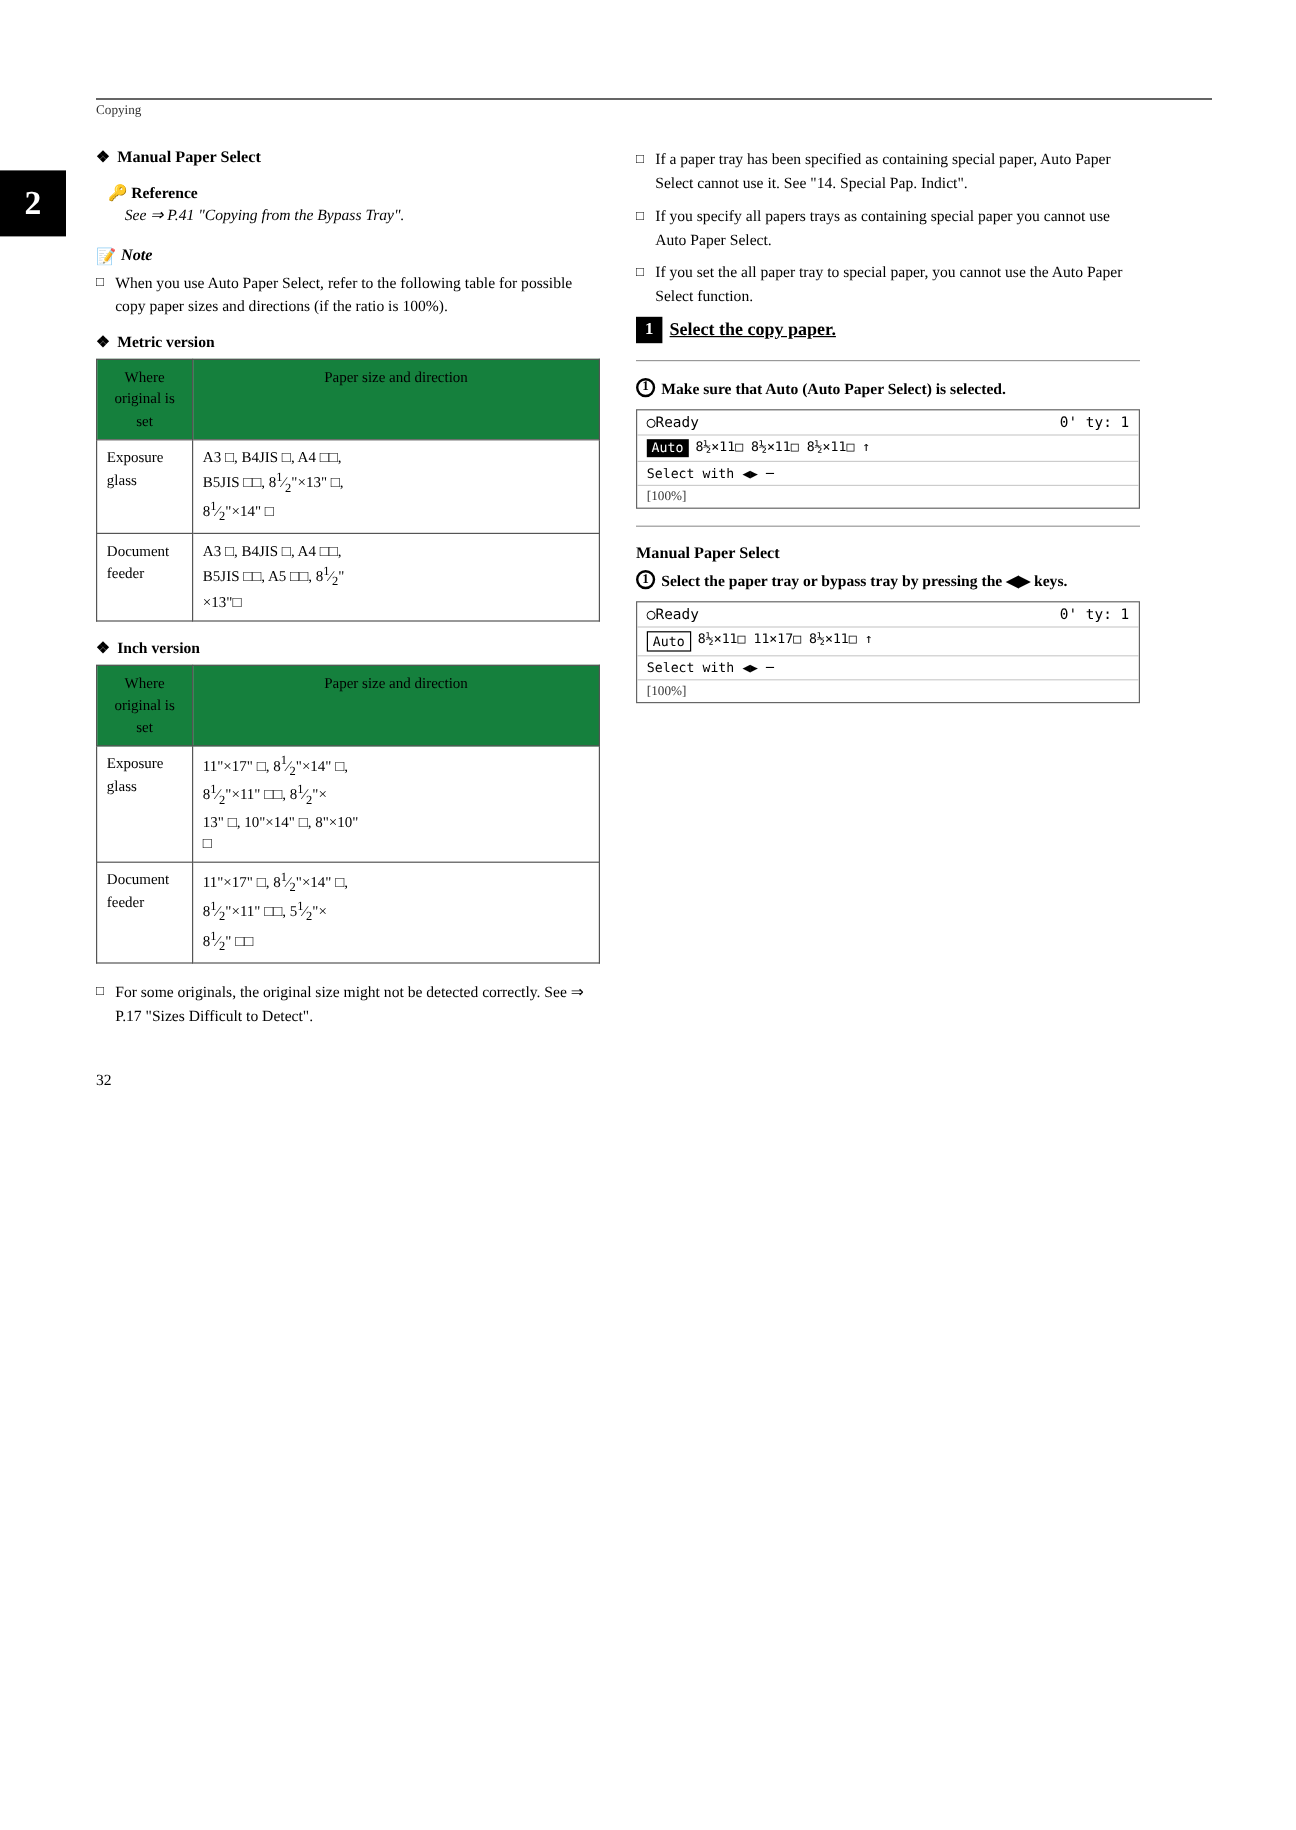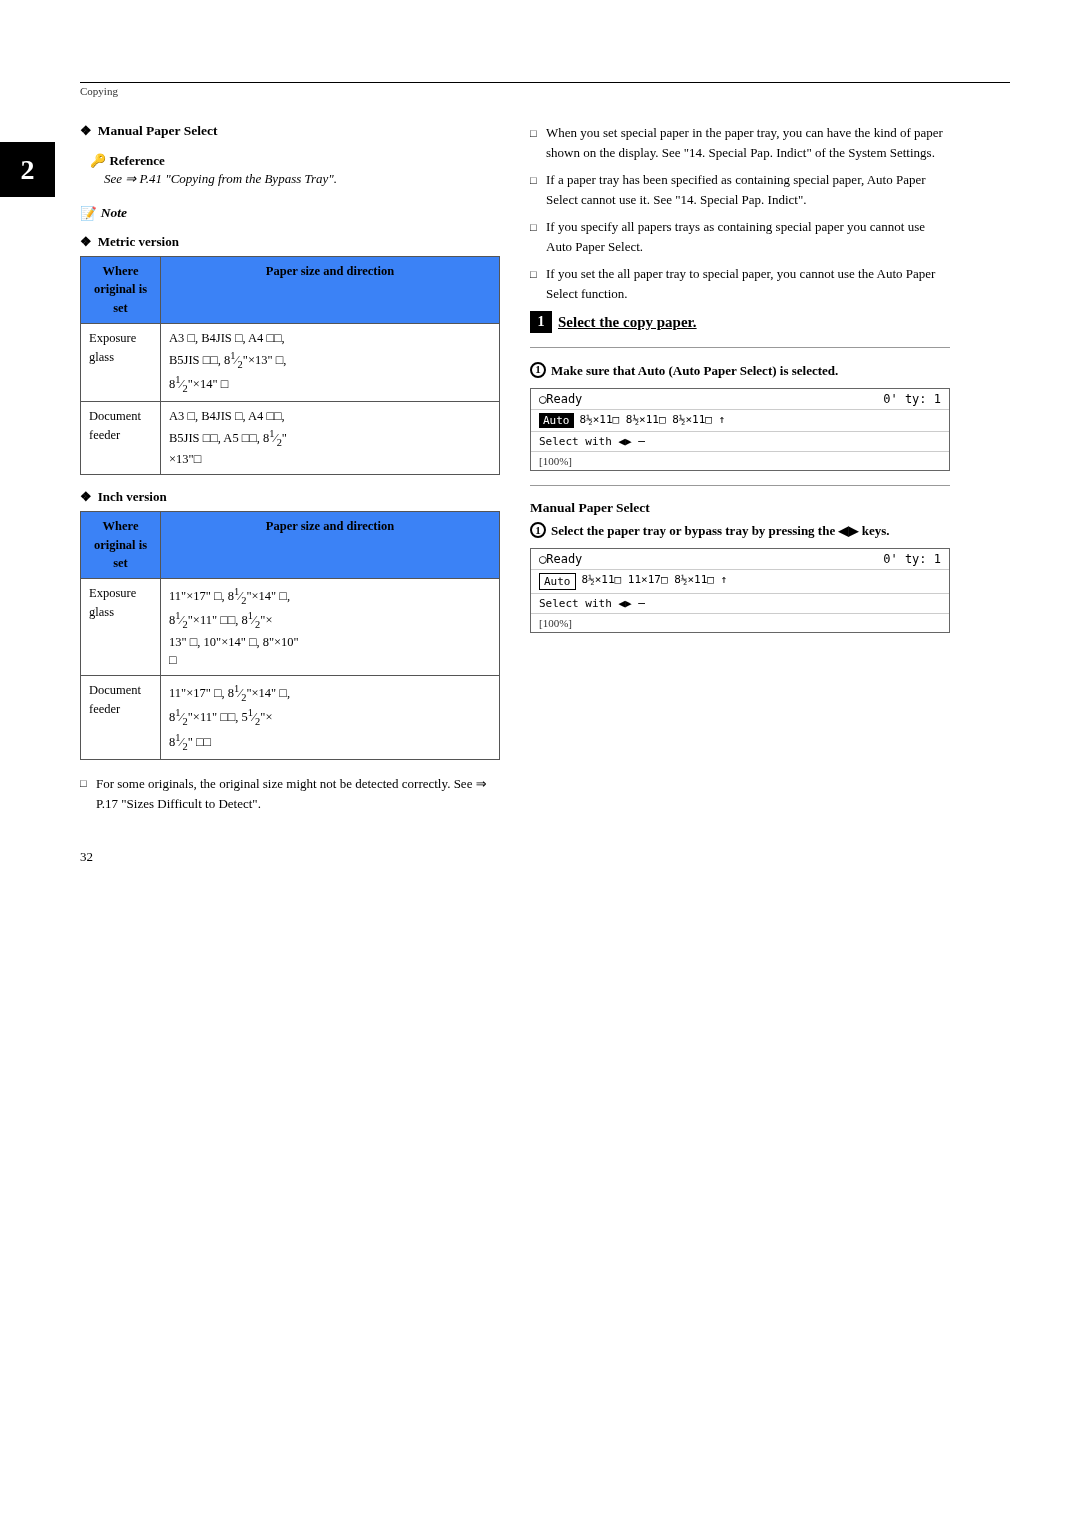--- a/index.html
+++ b/index.html
@@ -135,22 +135,22 @@
       margin-bottom: 14px;
       font-size: 12.5px;
     }
     table th, table td {
       border: 1px solid #555;
       padding: 5px 8px;
       vertical-align: top;
       line-height: 1.5;
     }
     table th {
-      font-weight: bold;
-      background: #3b82f6;
+      font-weight: normal;
+      background: #15803d;
     }
     .col-header-wide {
       width: 80px;
     }
     .step-num {
       display: inline-flex;
       align-items: center;
       justify-content: center;
       width: 22px;
       height: 22px;
@@ -288,20 +288,23 @@
           <span class="ref-icon">🔑</span>
           <strong>Reference</strong>
         </div>
         <div class="ref-content">See ⇒ P.41 "Copying from the Bypass Tray".</div>
       </div>
 
       <div class="note-title">
         <span class="note-icon">📝</span>
         <span>Note</span>
       </div>
+      <ul class="note-list">
+        <li>When you use Auto Paper Select, refer to the following table for possible copy paper sizes and directions (if the ratio is 100%).</li>
+      </ul>
 
       <div class="sub-section-title">
         <span class="diamond">❖</span>
         <span>Metric version</span>
       </div>
       <table>
         <thead>
           <tr>
             <th class="col-header-wide">Where<br>original is<br>set</th>
             <th>Paper size and direction</th>
@@ -344,21 +347,20 @@
 
       <ul class="note-list">
         <li>For some originals, the original size might not be detected correctly. See ⇒ P.17 "Sizes Difficult to Detect".</li>
       </ul>
 
     </div>
 
     <div class="col-right">
 
       <ul class="right-list">
-        <li>When you set special paper in the paper tray, you can have the kind of paper shown on the display. See "14. Special Pap. Indict" of the System Settings.</li>
         <li>If a paper tray has been specified as containing special paper, Auto Paper Select cannot use it. See "14. Special Pap. Indict".</li>
         <li>If you specify all papers trays as containing special paper you cannot use Auto Paper Select.</li>
         <li>If you set the all paper tray to special paper, you cannot use the Auto Paper Select function.</li>
       </ul>
 
       <div class="step-title">
         <span class="step-num">1</span>
         <span class="step-title-text">Select the copy paper.</span>
       </div>
       <hr class="divider">

